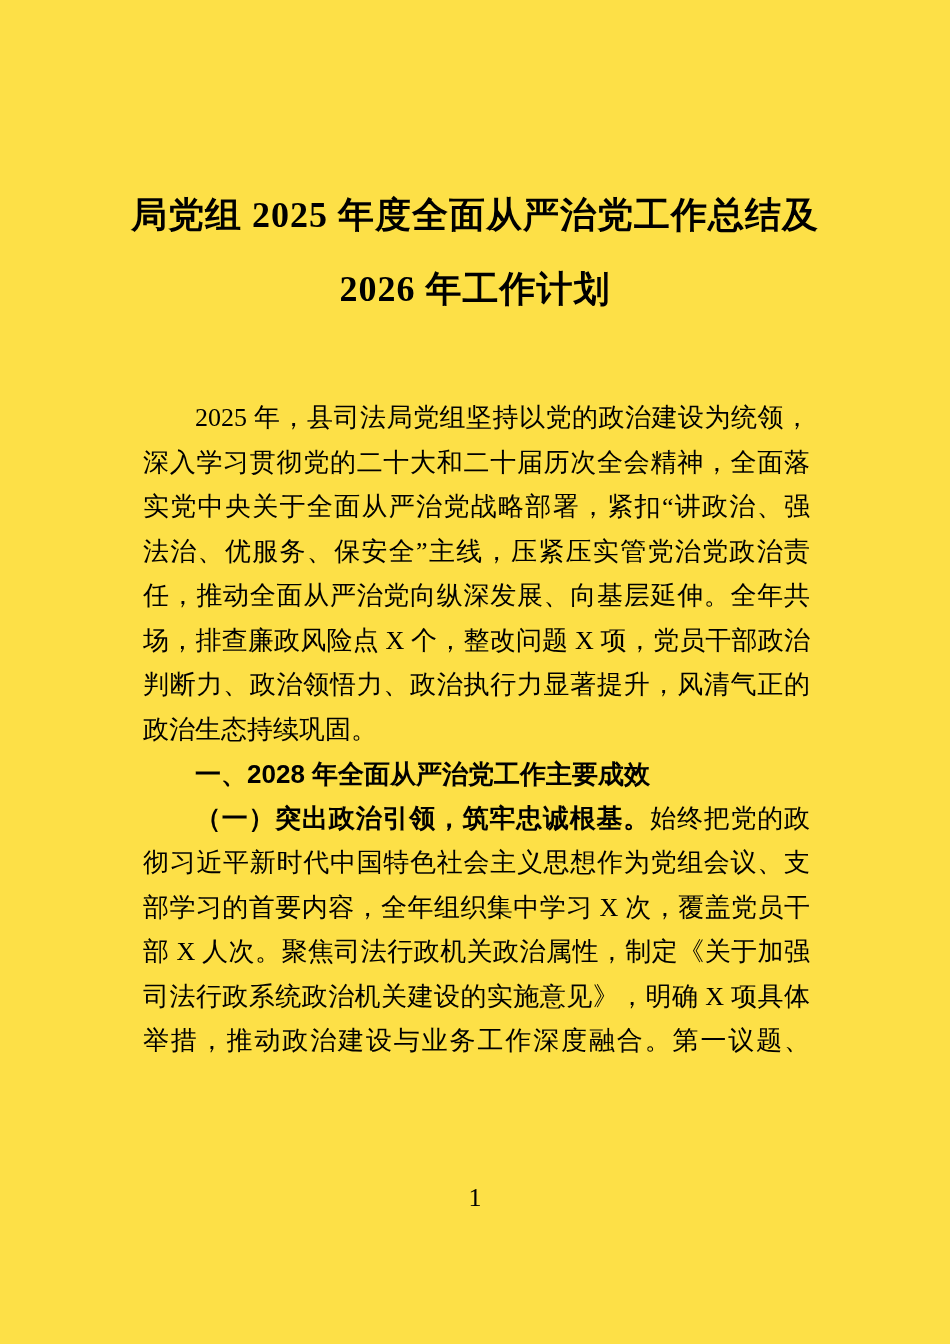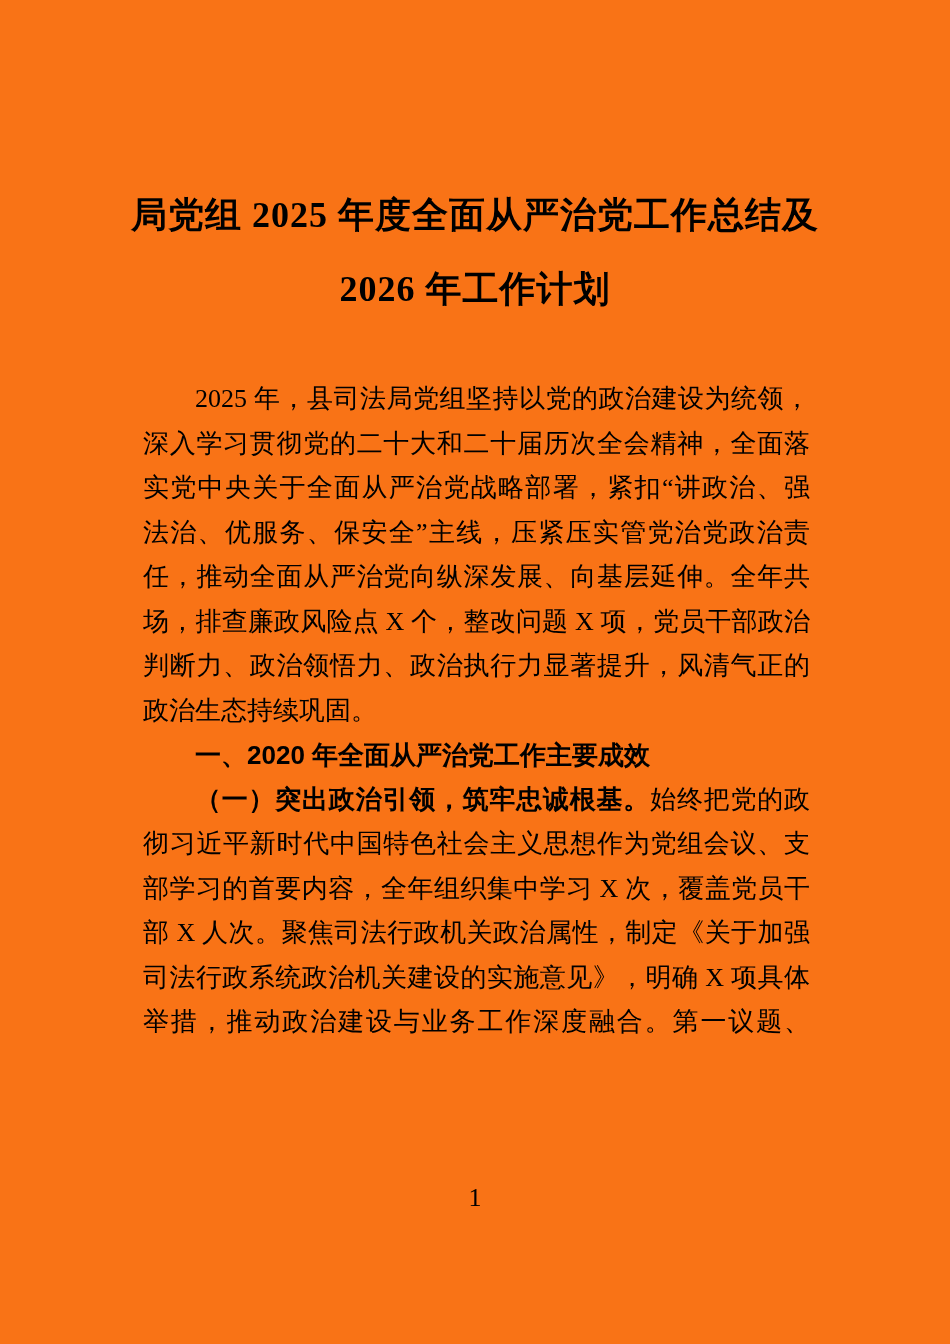--- a/index.html
+++ b/index.html
@@ -1,39 +1,39 @@
 <!DOCTYPE html>
 <html><head>
 <meta charset="utf-8">
 <style>
   * { margin: 0; padding: 0; box-sizing: border-box; }
   html, body { background: #ffffff; }
   .page {
     position: relative;
     width: 950px;
     height: 1344px;
-    background: #f97316;
+    background: #fde047;
     color: #000000;
     overflow: hidden;
     font-family: "Liberation Serif", "DejaVu Serif", serif;
   }
   .title-block {
     position: absolute;
     top: 178px;
     left: 0;
     width: 950px;
     text-align: center;
     font-size: 36px;
     font-weight: 700;
     line-height: 74px;
     letter-spacing: 1px;
   }
   .content {
     position: absolute;
-    top: 377px;
+    top: 396px;
     left: 143px;
     width: 667px;
     font-size: 26px;
   }
   .line {
     height: 44.5px;
     line-height: 44.5px;
     overflow: hidden;
     white-space: nowrap;
     text-align: justify;
@@ -78,21 +78,21 @@
 
     <div class="line indent">2025 年，县司法局党组坚持以党的政治建设为统领，</div>
     <div class="line">深入学习贯彻党的二十大和二十届历次全会精神，全面落</div>
     <div class="line">实党中央关于全面从严治党战略部署，紧扣“讲政治、强</div>
     <div class="line">法治、优服务、保安全”主线，压紧压实管党治党政治责</div>
     <div class="line">任，推动全面从严治党向纵深发展、向基层延伸。全年共</div>
     <div class="line">场，排查廉政风险点 X 个，整改问题 X 项，党员干部政治</div>
     <div class="line">判断力、政治领悟力、政治执行力显著提升，风清气正的</div>
     <div class="line flush">政治生态持续巩固。</div>
 
-    <div class="heading-line">一、2020 年全面从严治党工作主要成效</div>
+    <div class="heading-line">一、2028 年全面从严治党工作主要成效</div>
 
     <div class="line indent">
       <span class="lead-bold">（一）突出政治引领，筑牢忠诚根基。</span><span>始终把党的政</span>
     </div>
     <div class="line">彻习近平新时代中国特色社会主义思想作为党组会议、支</div>
     <div class="line">部学习的首要内容，全年组织集中学习 X 次，覆盖党员干</div>
     <div class="line">部 X 人次。聚焦司法行政机关政治属性，制定《关于加强</div>
     <div class="line">司法行政系统政治机关建设的实施意见》，明确 X 项具体</div>
     <div class="line">举措，推动政治建设与业务工作深度融合。第一议题、</div>
 

